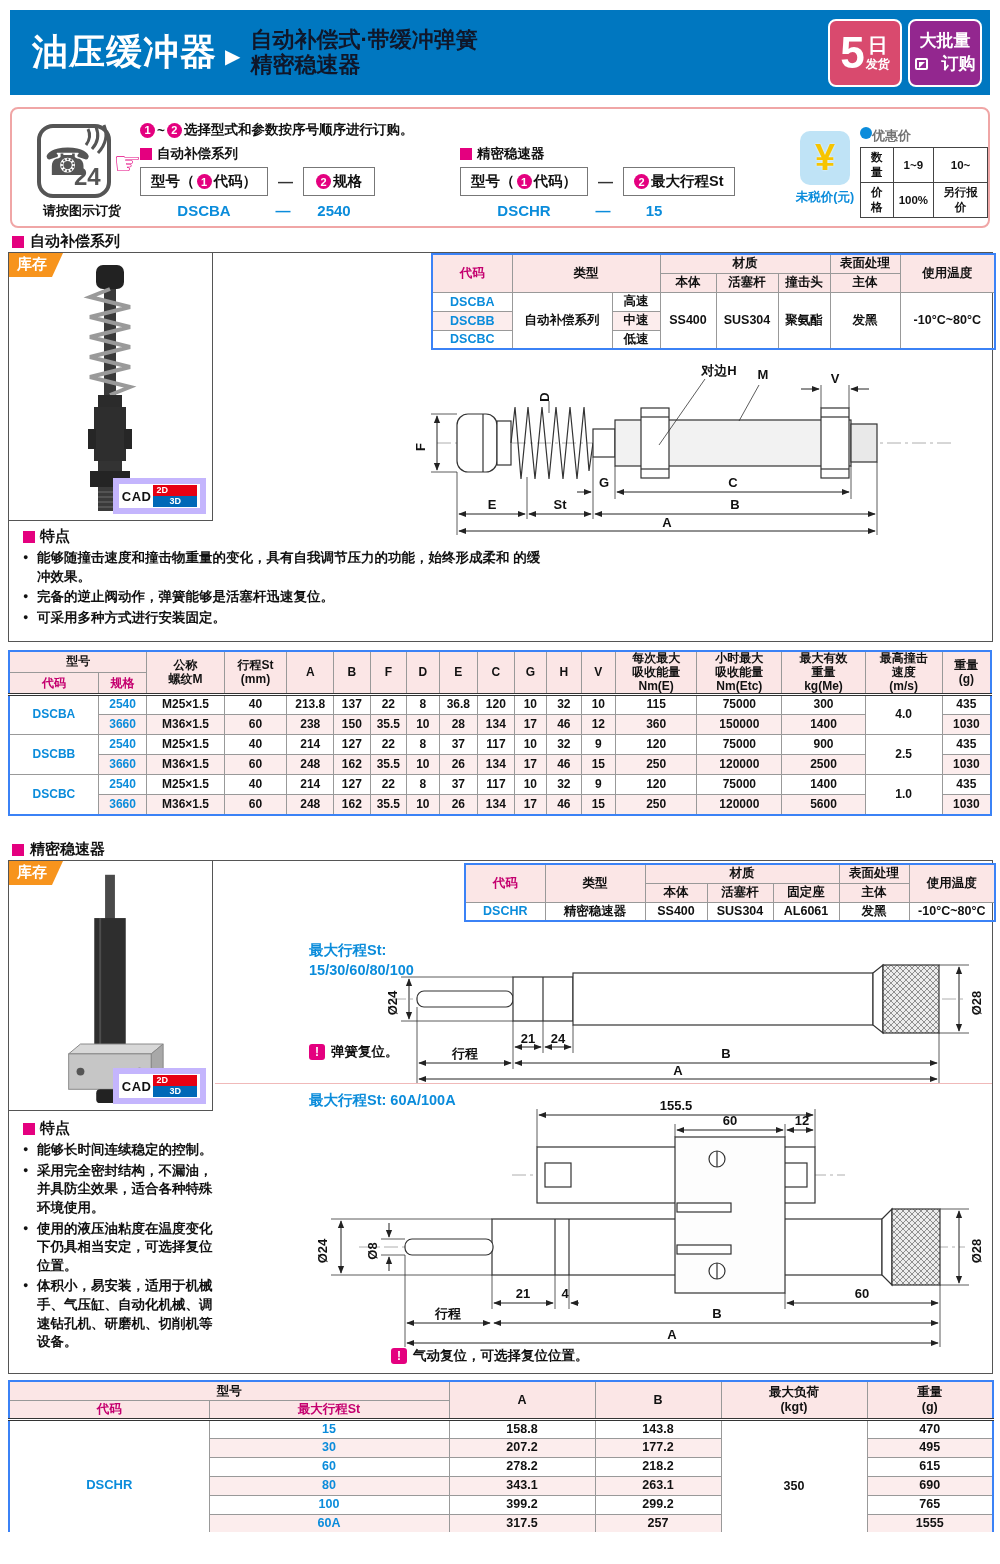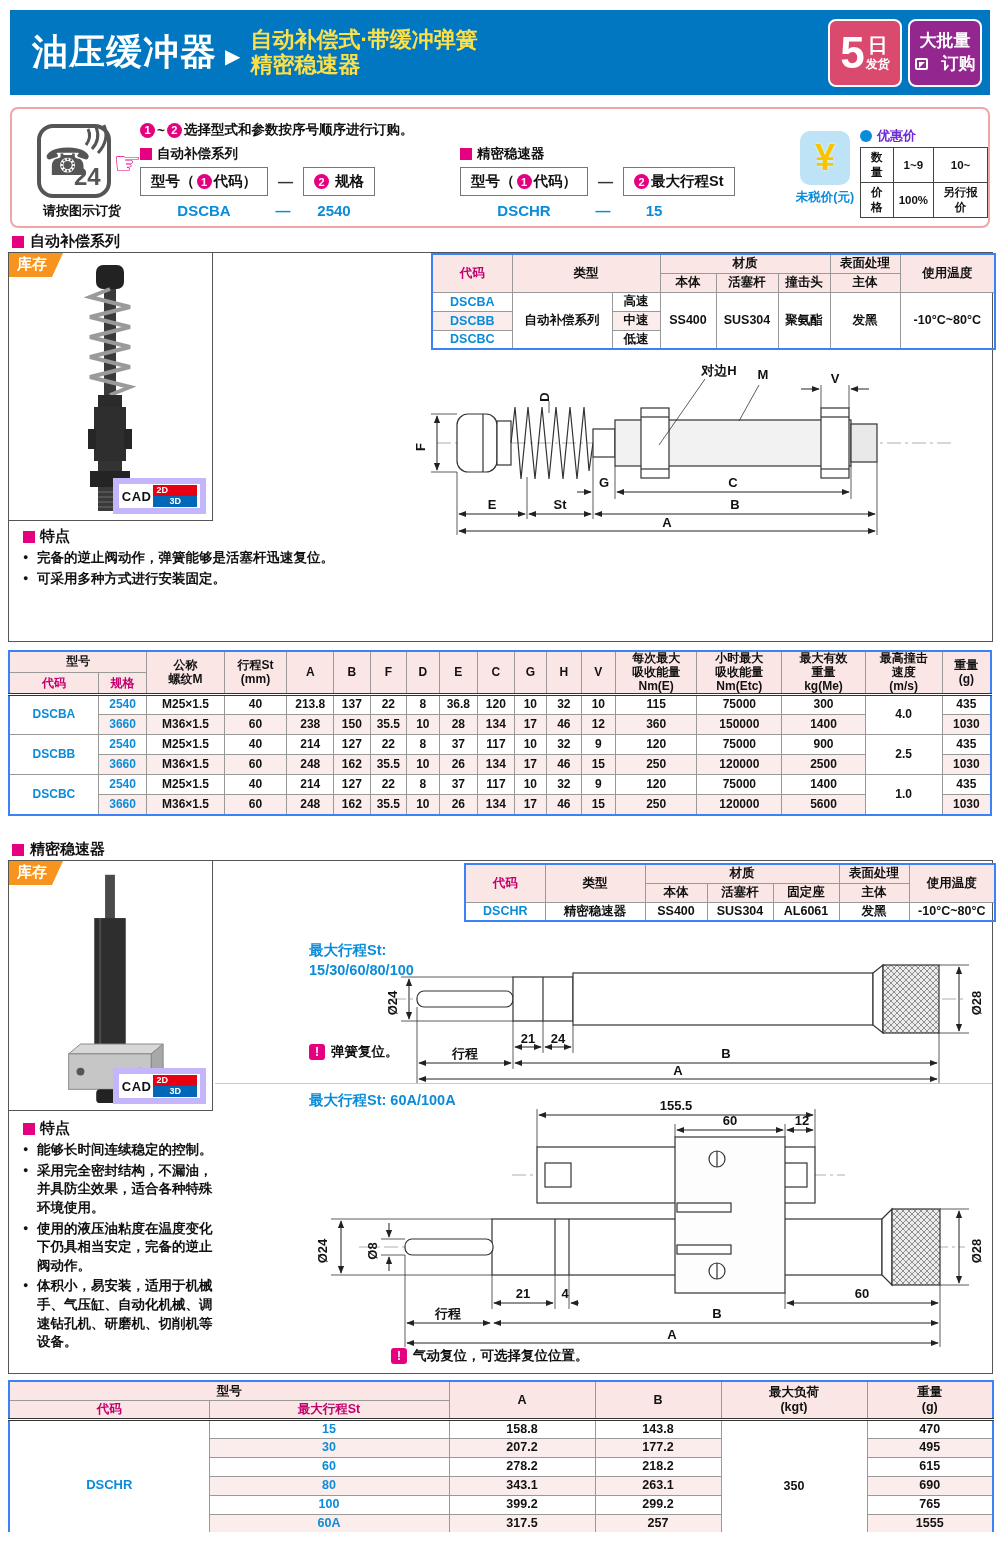--- a/index.html
+++ b/index.html
@@ -3,21 +3,21 @@
 <meta charset="utf-8">
 <style>
 *{margin:0;padding:0;box-sizing:border-box}
 html,body{width:1000px;height:1564px;background:#fff;font-family:"Liberation Sans","DejaVu Sans",sans-serif;color:#111}
 #page{position:relative;width:1000px;height:1532px;overflow:hidden;background:#fff}
 .abs{position:absolute}
 
 .hdr{left:10px;top:10px;width:980px;height:85px;background:#0077C0;display:flex;align-items:center;padding:0 8px 0 22px}
 .hdr-title{color:#fff;font-size:36px;font-weight:bold;letter-spacing:1px}
 .hdr-arrow{color:#fff;font-size:20px;margin:6px 10px 0 8px}
-.hdr-sub{color:#fde047;font-size:22px;font-weight:bold;line-height:1.12}
+.hdr-sub{color:#0f172a;font-size:22px;font-weight:bold;line-height:1.12}
 .badges{margin-left:auto;display:flex;gap:6px}
 .badge{border:2px solid #fff;border-radius:8px;color:#fff;font-weight:bold;width:74px;height:68px;display:flex;align-items:center;justify-content:center}
 .badge1{background:#D94A6E}
 .badge1 .b5{font-size:44px;line-height:1}
 .badge1 .bcol{display:flex;flex-direction:column;align-items:center;line-height:1;margin-left:1px}
 .badge1 .bday{font-size:20px}.badge1 .bship{font-size:12px;margin-top:3px}
 .badge2{background:#93278F;flex-direction:column;font-size:17px;line-height:1.3}
 .badge2 .row2{display:flex;align-items:center;gap:14px}
 .bicon{width:13px;height:12px;border:2px solid #fff;border-radius:2px;position:relative}
 .bicon:after{content:"";position:absolute;left:2px;top:2px;border:3px solid transparent;border-top-color:#fff;border-left-color:#fff}
@@ -25,28 +25,28 @@
 .obx{left:10px;top:107px;width:980px;height:121px;border:2px solid #F0A6A6;border-radius:8px;background:#fff}
 .phone-cap{left:22px;top:93px;width:96px;text-align:center;font-size:13px;font-weight:bold}
 .finger{left:101px;top:35px;color:#E4007F;font-size:32px;font-weight:bold}
 .cnum{display:inline-flex;width:15px;height:15px;border-radius:50%;background:#E4007F;color:#fff;font-size:11px;font-weight:bold;align-items:center;justify-content:center;vertical-align:-2px}
 .o-instr{left:128px;top:12px;font-size:13.5px;font-weight:bold;display:flex;align-items:center;gap:2px}
 .ogrp{display:flex;flex-direction:column;gap:4px}
 .g1{left:128px;top:36px}.g2{left:448px;top:36px}
 .gt{display:flex;align-items:center;gap:5px;font-size:13.5px;font-weight:bold}
 .msq{width:12px;height:12px;background:#E4007F;flex:0 0 auto}
 .brow{display:flex;align-items:center;gap:10px;font-weight:bold}
-.obox{display:inline-flex;align-items:center;justify-content:space-between;gap:2px;border:1px solid #777;background:#fff;padding:4px 10px;font-size:14.5px;font-weight:bold}
+.obox{display:inline-flex;align-items:center;justify-content:center;gap:2px;border:1px solid #777;background:#fff;padding:4px 10px;font-size:14.5px;font-weight:bold}
 .obox1{min-width:128px}.obox2{min-width:72px}
 .dashk{font-size:15px;color:#333}
 .vrow{display:flex;font-size:15px;font-weight:bold;color:#0B8CDB;margin-top:2px}
 .vrow .v1{width:128px;text-align:center}.vrow .vd{width:30px;text-align:center}.vrow .v2{min-width:72px;text-align:center}
 .yen{left:788px;top:22px;width:50px;height:54px;background:#BFE3F6;border-radius:10px;display:flex;align-items:center;justify-content:center;color:#F6C400;font-size:36px;font-weight:bold;text-shadow:0 0 2px #fff}
 .yen-cap{left:770px;top:80px;width:86px;text-align:center;color:#0B8CDB;font-size:12.5px;font-weight:bold}
-.pr-tit{left:848px;top:18px;color:#6d28d9;font-size:13px;font-weight:bold;display:flex;align-items:center;gap:5px}
+.pr-tit{left:848px;top:18px;color:#737373;font-size:13px;font-weight:bold;display:flex;}
 .pr-dot{width:12px;height:12px;border-radius:50%;background:#0B8CDB}
 .pr-tbl{left:848px;top:38px;border-collapse:collapse}
 .pr-tbl td{border:1px solid #444;font-size:11.5px;font-weight:bold;text-align:center;padding:2px 5px;height:18px}
 
 table{border-collapse:collapse;table-layout:fixed}
 .t{border:2px solid #3b82f6}
 .t td{border:1px solid #999;text-align:center;font-weight:bold;vertical-align:middle;overflow:hidden}
 .hd{background:#FBE6E6}
 .mag{color:#C4006F}
 .blue{color:#0B8CDB}
@@ -337,20 +337,21 @@
         <text x="260" y="168">A</text>
       </g>
     </svg>
 
     <div class="abs" style="left:14px;top:274px;width:520px">
       <div class="ft-title">
           <span class="msq"></span>
           <span>特点</span>
         </div>
       <ul class="feat">
+        <li>能够随撞击速度和撞击物重量的变化，具有自我调节压力的功能，始终形成柔和 的缓冲效果。</li>
         <li>完备的逆止阀动作，弹簧能够是活塞杆迅速复位。</li>
         <li>可采用多种方式进行安装固定。</li>
       </ul>
     </div>
   </div>
 
   <table class="abs t mt" style="left:8px;top:650px;width:984px">
     <colgroup>
         <col style="width:88px">
         <col style="width:48px">
@@ -734,21 +735,21 @@
     </div>
 
     <div class="abs" style="left:14px;top:258px;width:190px">
       <div class="ft-title">
           <span class="msq"></span>
           <span>特点</span>
         </div>
       <ul class="feat">
         <li>能够长时间连续稳定的控制。</li>
         <li>采用完全密封结构，不漏油，并具防尘效果，适合各种特殊环境使用。</li>
-        <li>使用的液压油粘度在温度变化下仍具相当安定，完备的逆止阀动作。</li>
+        <li>使用的液压油粘度在温度变化下仍具相当安定，可选择复位位置。</li>
         <li>体积小，易安装，适用于机械手、气压缸、自动化机械、调速钻孔机、研磨机、切削机等设备。</li>
       </ul>
     </div>
   </div>
 
   <table class="abs t bt" style="left:8px;top:1380px;width:984px">
     <colgroup>
         <col style="width:200px">
         <col style="width:240px">
         <col style="width:146px">

